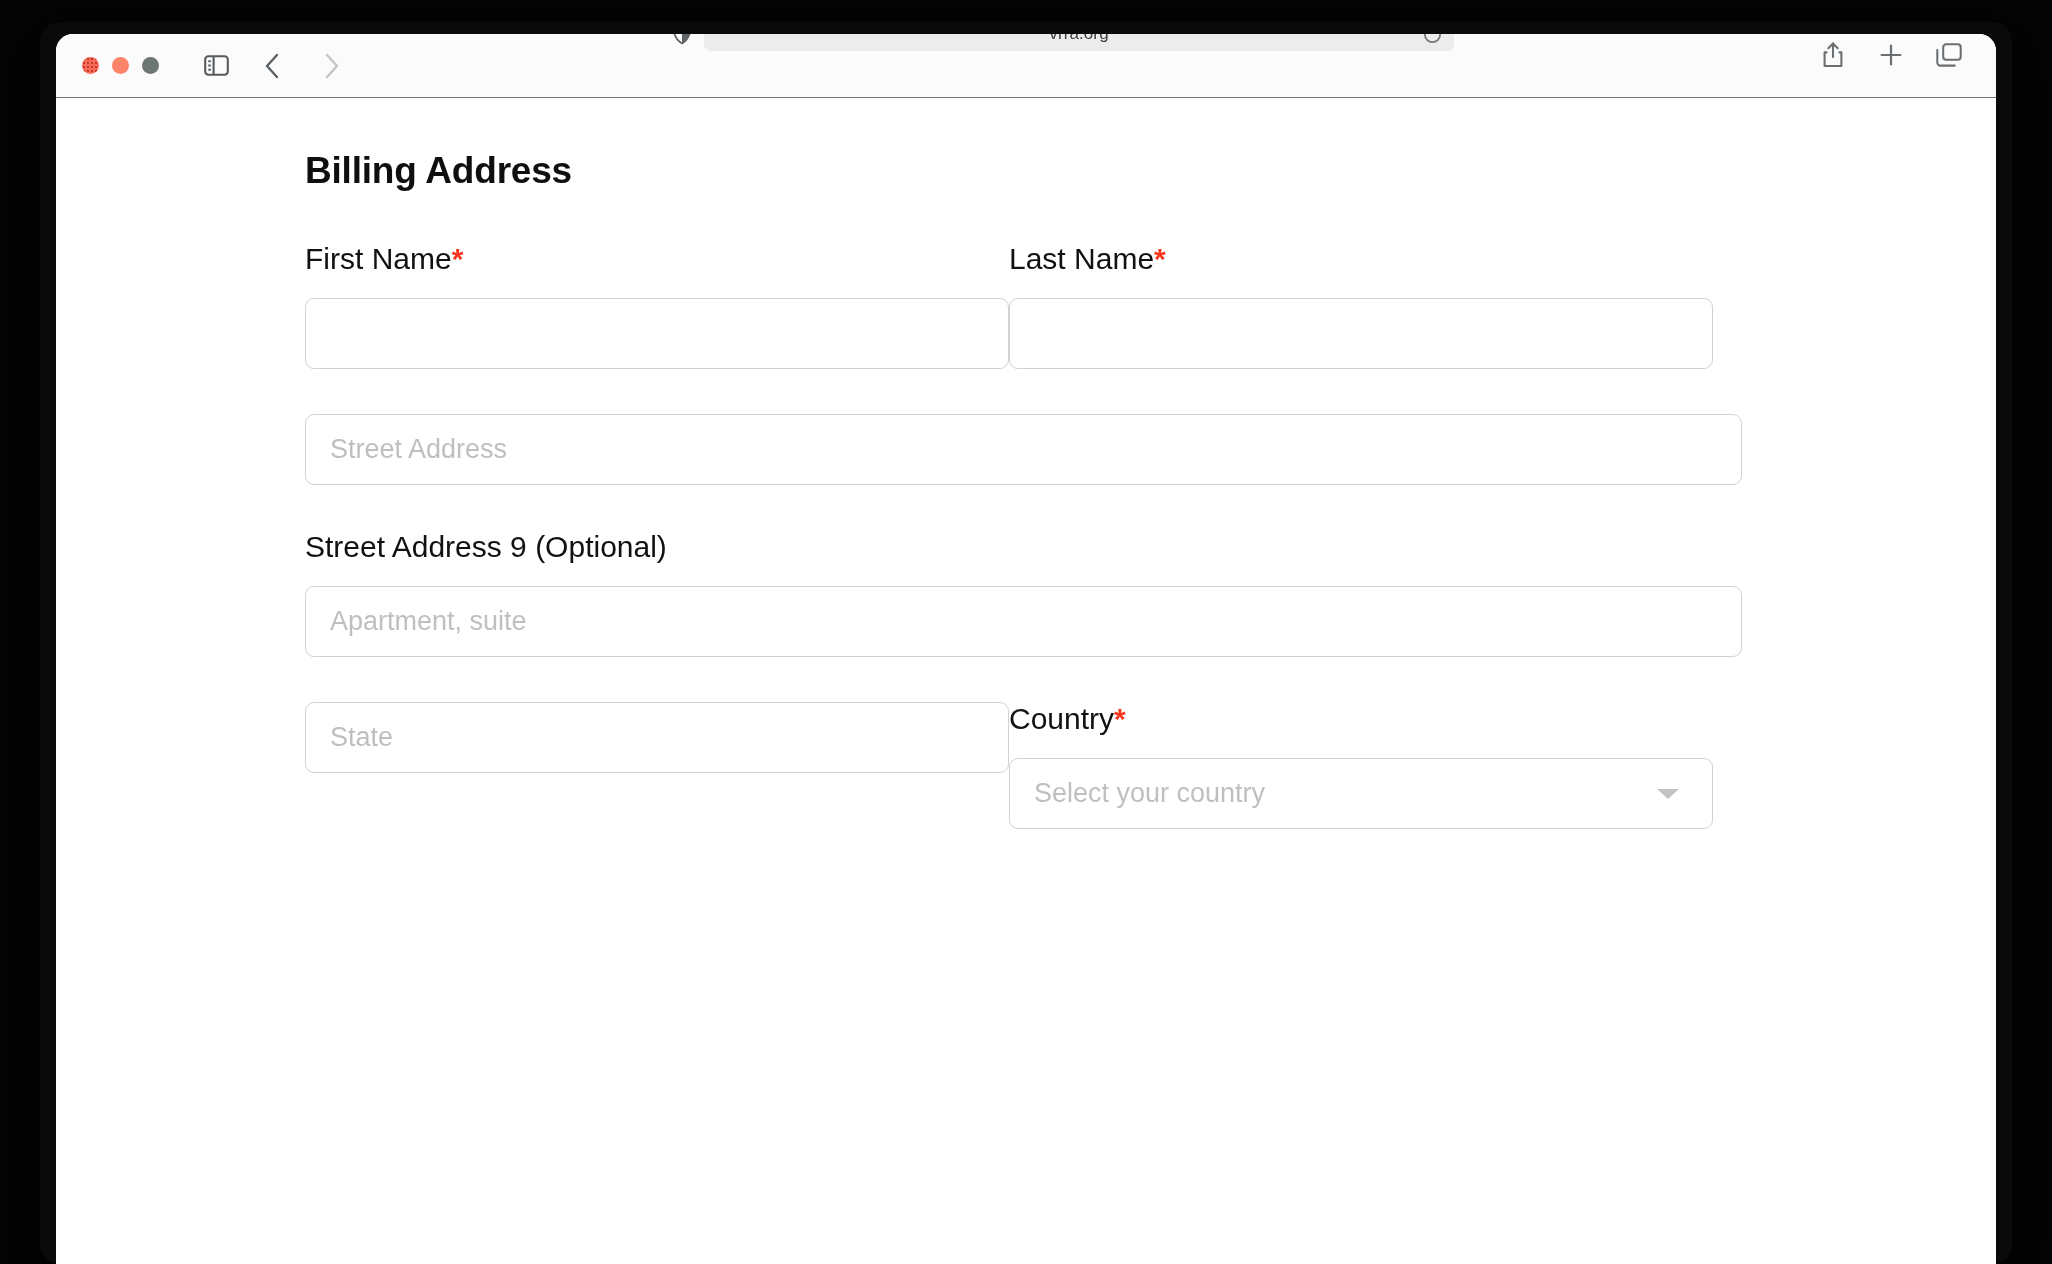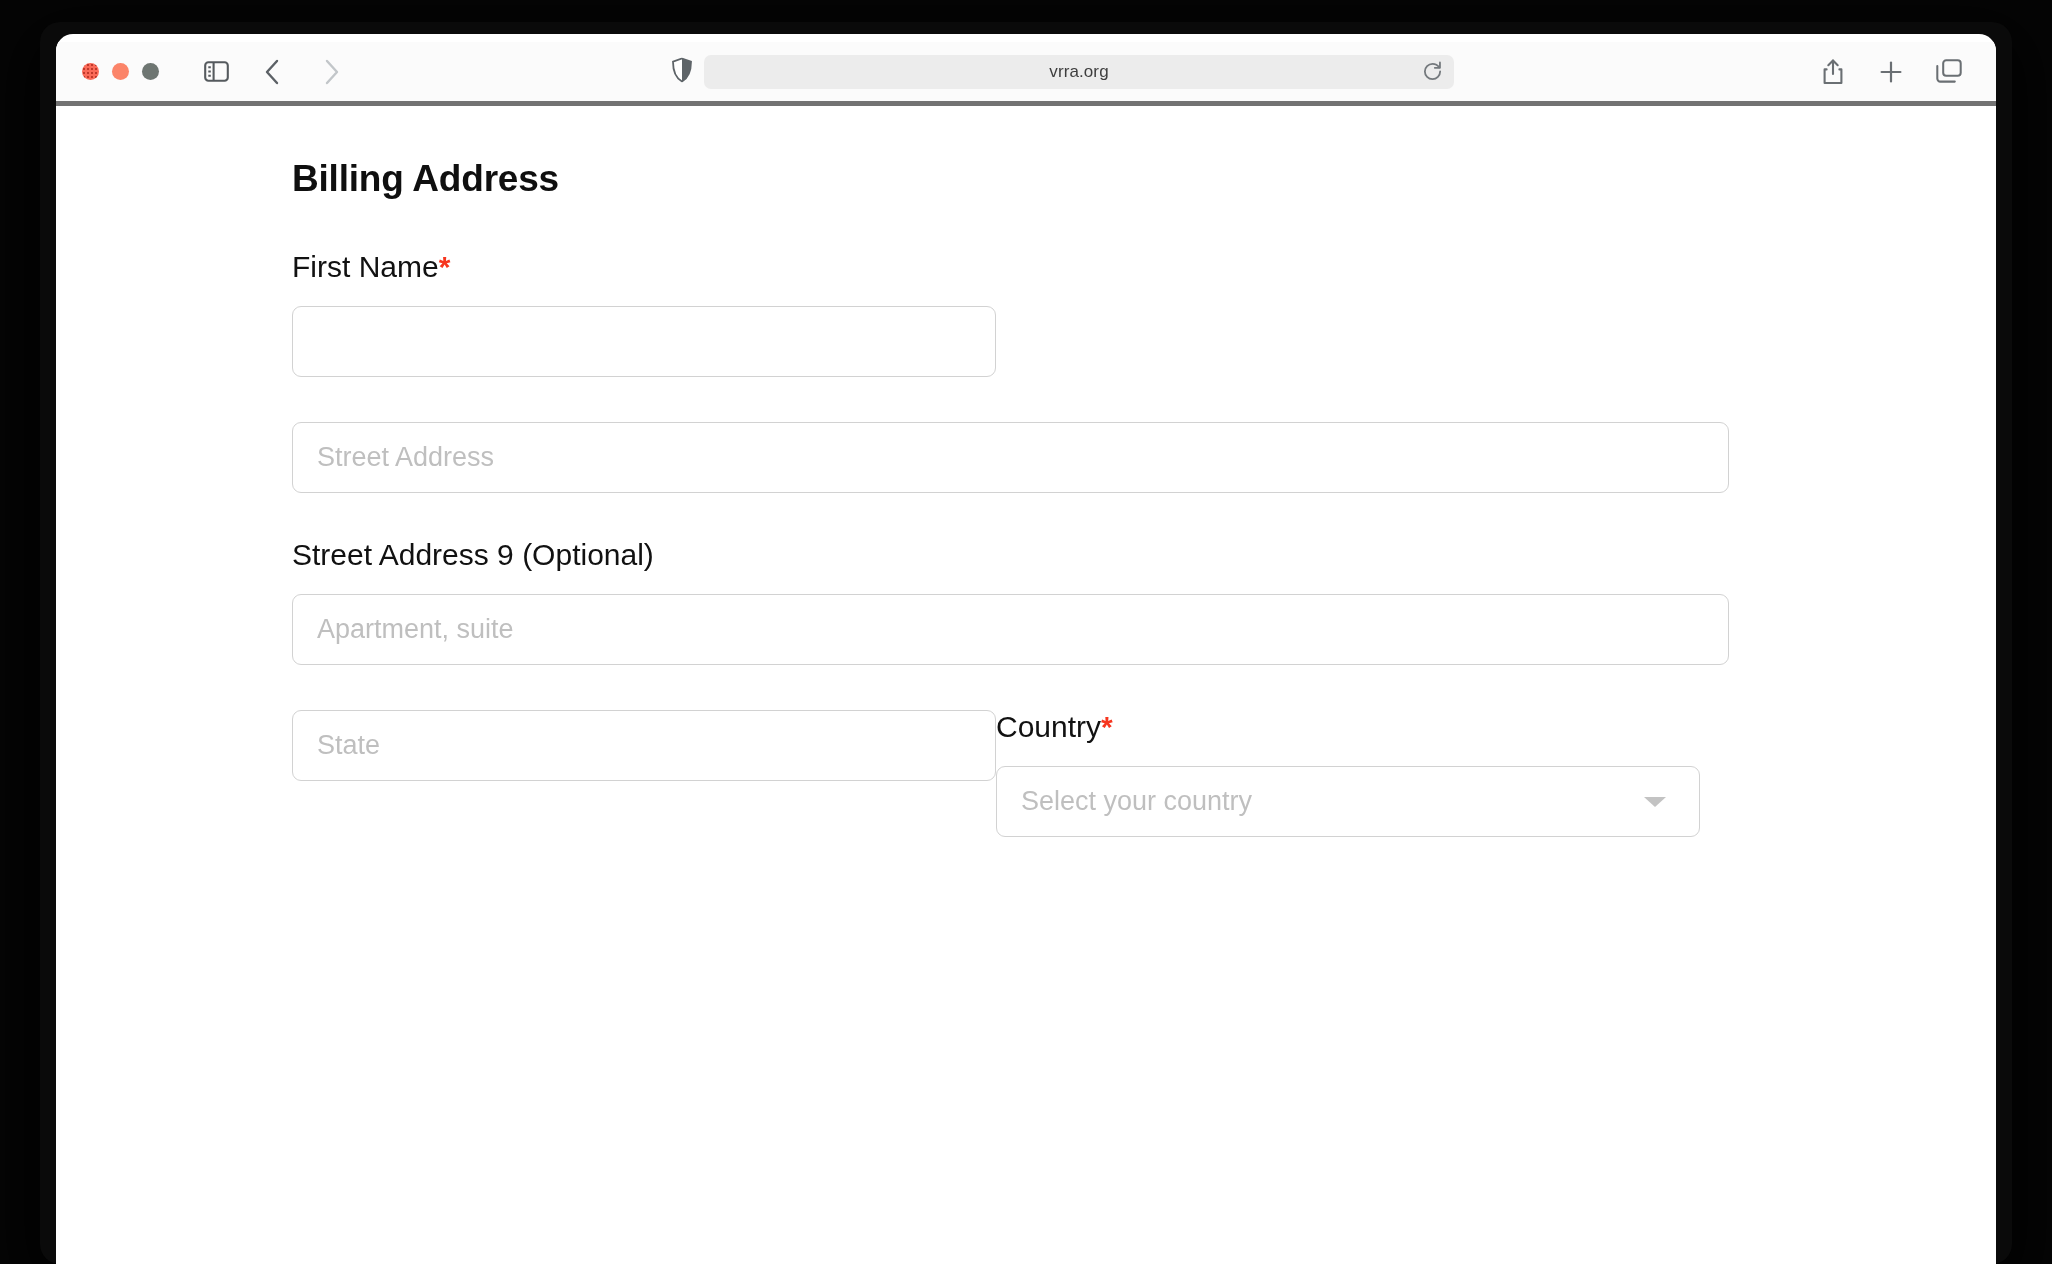--- a/index.html
+++ b/index.html
@@ -43,24 +43,22 @@
     border-top-left-radius: 17px;
     border-top-right-radius: 17px;
     overflow: hidden;
   }
 
   
   #toolbar {
     position: relative;
     height: 64px;
     background: #fbfbfb;
-    border-bottom: 5px solid #737373;
-    display: flex;
-    align-items: center;
-    margin-top: 8px;
+    border-bottom: 1px solid #737373;
+    display: flex;
   }
 
   #traffic-lights {
     display: flex;
     align-items: center;
     gap: 13px;
     margin-left: 26px;
   }
   .tl-dot {
     width: 17px; height: 17px;
@@ -141,21 +139,21 @@
 
   
   #page {
     position: relative;
     height: 1166px;
     background: #ffffff;
     overflow: hidden;
   }
   #page-inner {
     position: relative;
-    padding: 52px 0 0 0;
+    padding: 52px 0 0 13px;
   }
 
   #form-wrap {
     width: 1437px;
     margin-left: 236px;
   }
 
   #page-title {
     font-size: 37px;
     font-weight: bold;
@@ -293,20 +291,24 @@
         <div id="form-wrap">
 
           <h1 id="page-title">Billing Address</h1>
 
           <div class="row">
             <div class="field half">
               <div class="flabel"><span>First Name</span><span class="req">*</span></div>
               <input class="tinput" type="text" placeholder="" value="" style="">
             </div>
 
+            <div class="field half">
+              <div class="flabel"><span>Last Name</span><span class="req">*</span></div>
+              <input class="tinput" type="text" placeholder="" style="">
+            </div>
           </div>
 
           <div class="field full">
             <input class="tinput" type="text" placeholder="Street Address" style="">
           </div>
 
           <div class="field full">
             <div class="flabel">Street Address 9 (Optional)</div>
             <input class="tinput" type="text" placeholder="Apartment, suite" style="">
           </div>

